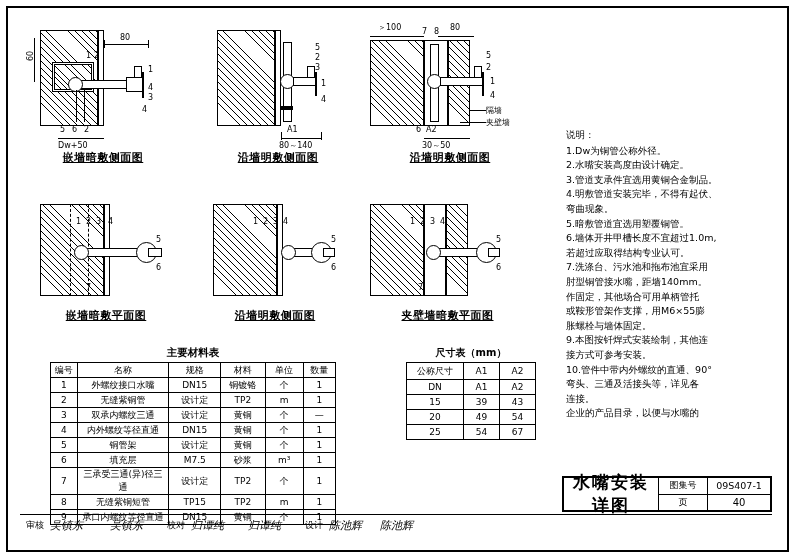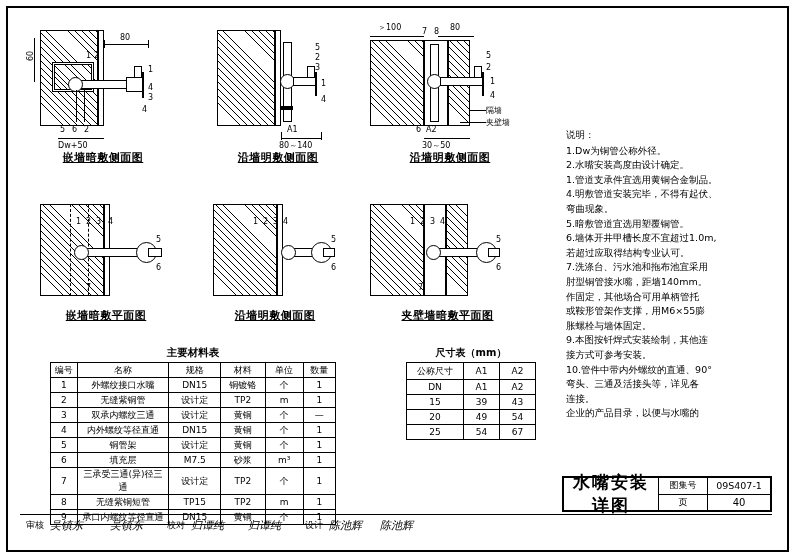--- a/index.html
+++ b/index.html
@@ -203,21 +203,21 @@
       <div class="num" style="left:80px;top:20px;">4</div>
       <div class="num" style="left:136px;top:38px;">5</div>
       <div class="num" style="left:136px;top:66px;">6</div>
       <div class="num" style="left:58px;top:86px;">7</div>
     </div>
 
     <div class="notes" style="left:556px;top:118px;width:206px;">
       <div class="hd">说明：</div>
       <div class="nt">1.Dw为铜管公称外径。</div>
       <div class="nt">2.水嘴安装高度由设计确定。</div>
-      <div class="nt">1.管道支承件宜选用黄铜合金制品。</div>
+      <div class="nt">3.管道支承件宜选用黄铜合金制品。</div>
       <div class="nt">4.明敷管道安装完毕，不得有起伏、</div>
       <div class="nt">   弯曲现象。</div>
       <div class="nt">5.暗敷管道宜选用塑覆铜管。</div>
       <div class="nt">6.墙体开井甲槽长度不宜超过1.0m,</div>
       <div class="nt">   若超过应取得结构专业认可。</div>
       <div class="nt">7.洗涤台、污水池和拖布池宜采用</div>
       <div class="nt">   肘型铜管接水嘴，距墙140mm。</div>
       <div class="nt">   作固定，其他场合可用单柄管托</div>
       <div class="nt">   或鞍形管架作支撑，用M6×55膨</div>
       <div class="nt">   胀螺栓与墙体固定。</div>

